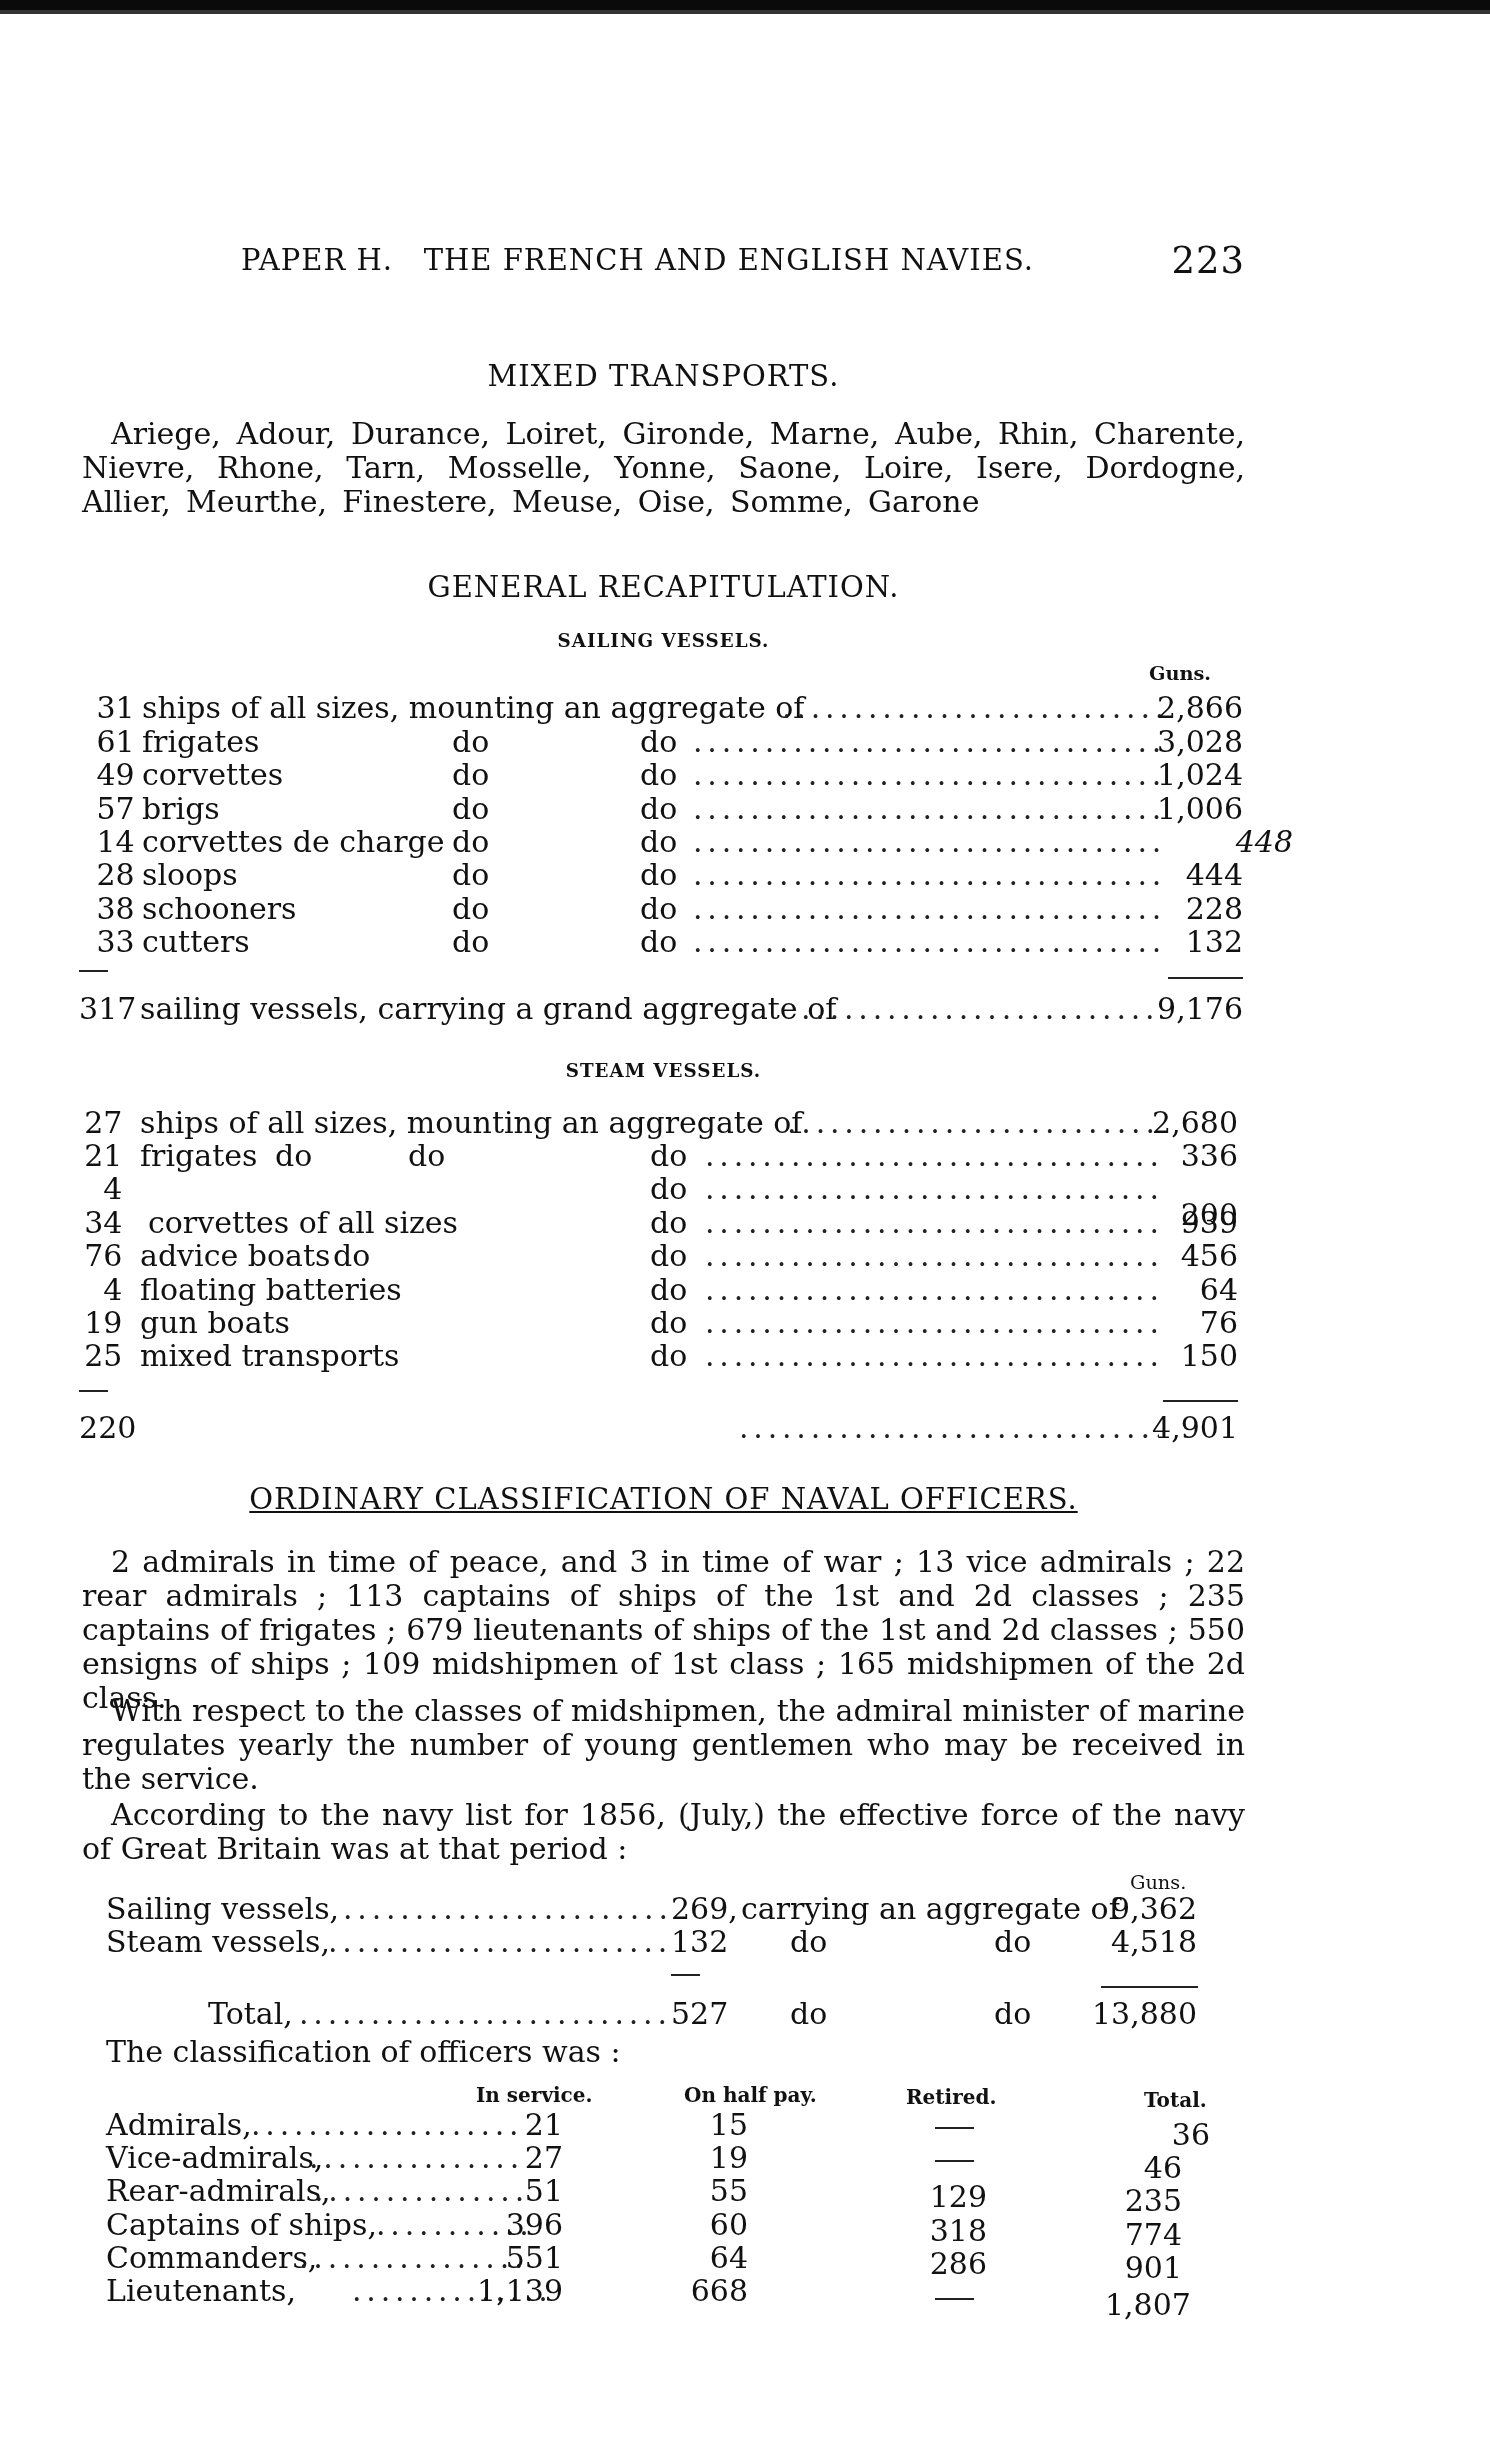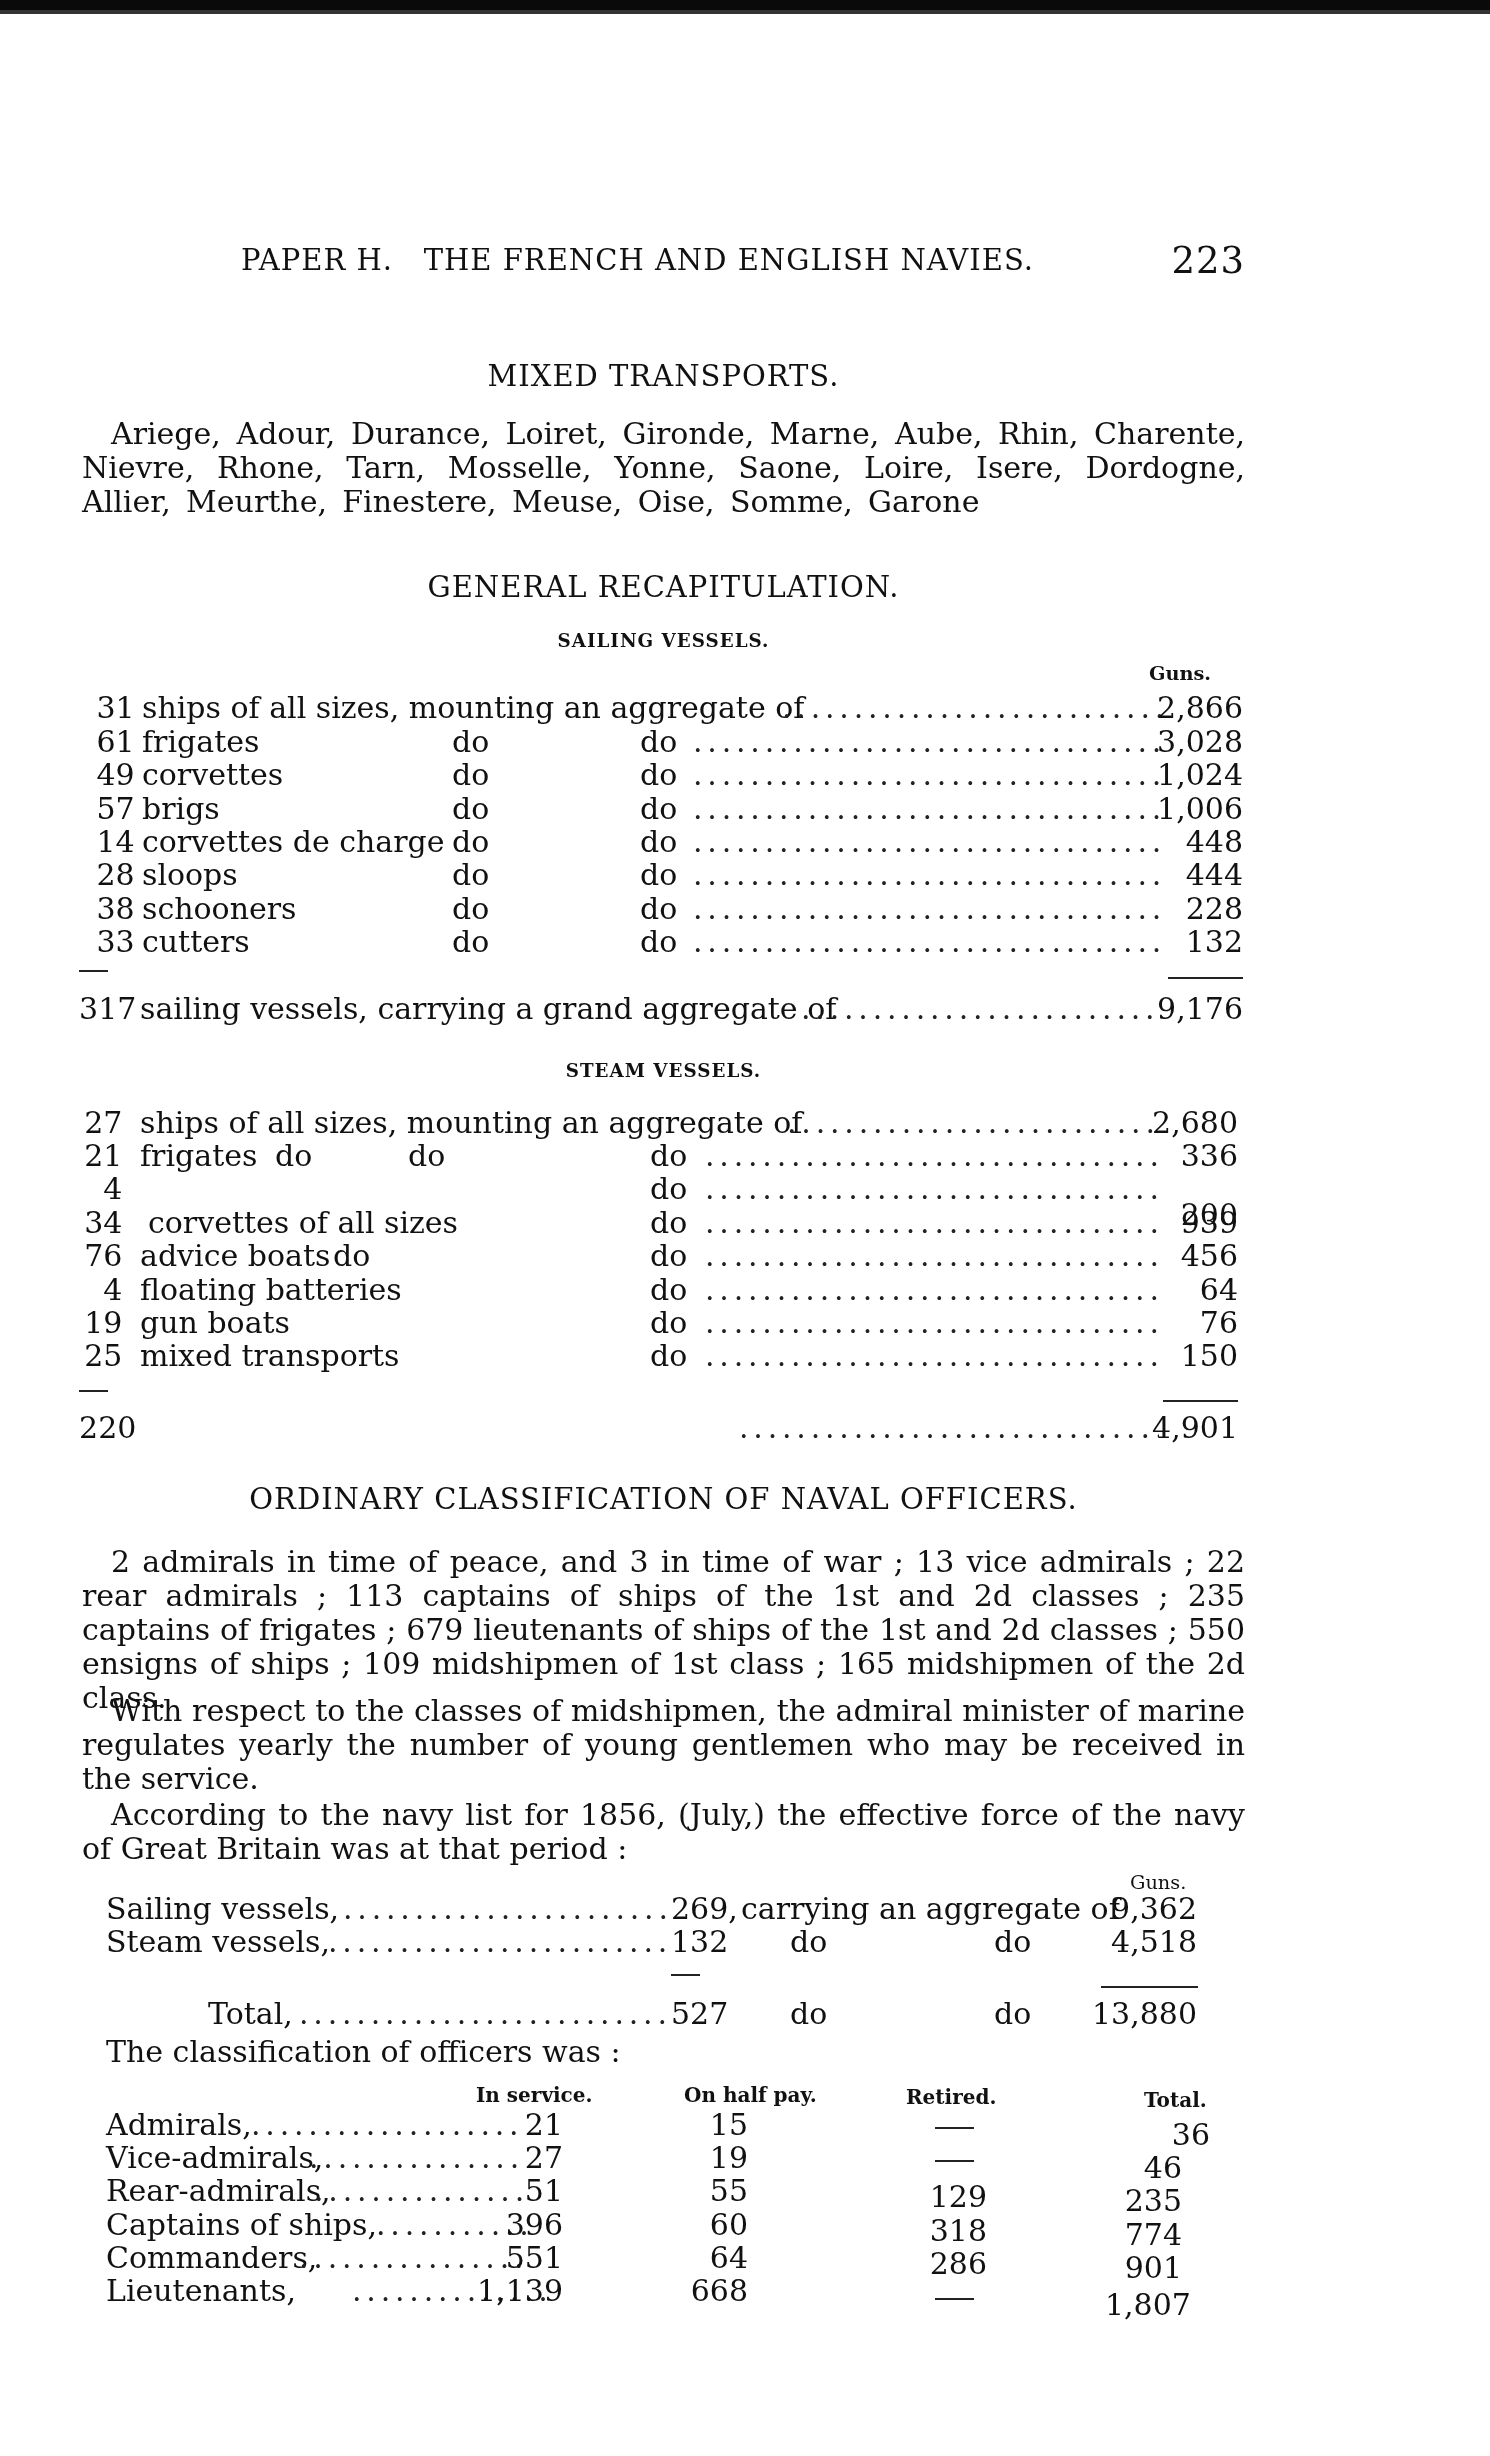--- a/index.html
+++ b/index.html
@@ -73,21 +73,21 @@
         <span class="c" style="left:558px;">do</span>
         <span class="dots" style="left:611px; width:470px;">..............................................................</span>
         <span class="num" style="left:1062px; width:99px;">1,006</span>
       </div>
       <div class="row" style="top:825px;">
         <span class="c" style="left:14.5px;">14</span>
         <span class="c" style="left:60px;">corvettes de charge</span>
         <span class="c" style="left:370px;">do</span>
         <span class="c" style="left:558px;">do</span>
         <span class="dots" style="left:611px; width:470px;">..............................................................</span>
-        <span class="num" style="left:1062px; width:99px;">448</span>
+        <span class="num" style="left:1112px; width:99px;font-style:italic;">448</span>
       </div>
       <div class="row" style="top:858px;">
         <span class="c" style="left:14.5px;">28</span>
         <span class="c" style="left:60px;">sloops</span>
         <span class="c" style="left:370px;">do</span>
         <span class="c" style="left:558px;">do</span>
         <span class="dots" style="left:611px; width:470px;">..............................................................</span>
         <span class="num" style="left:1062px; width:99px;">444</span>
       </div>
       <div class="row" style="top:892px;">
@@ -177,21 +177,21 @@
       </div>
     </div>
   <div class="rule" style="left:-2.9px; top:1390px; width:29px;"></div>
   <div class="rule" style="left:1081px; top:1400px; width:75px;"></div>
   <div class="row" style="top:1411px;">
     <span class="c" style="left:-2.9px;">220</span>
     <span class="dots" style="left:657px; width:420px;">..................................................</span>
     <span class="num" style="left:1057px; width:99px;">4,901</span>
   </div>
 
-  <div class="h-center" style="top:1482px;">ORDINARY CLASSIFICATION OF NAVAL OFFICERS.</div>
+  <div class="h-center" style="top:1482px;text-decoration:underline;">ORDINARY CLASSIFICATION OF NAVAL OFFICERS.</div>
   <div class="para" style="top:1545px;"><span class="ind"></span><span>2 admirals in time of peace, and 3 in time of war ; 13 vice admirals ; 22 rear admirals ; 113 captains of ships of the 1st and 2d classes ; 235 captains of frigates ; 679 lieutenants of ships of the 1st and 2d classes ; 550 ensigns of ships ; 109 midshipmen of 1st class ; 165 midshipmen of the 2d class.</span></div>
   <div class="para" style="top:1694px;"><span class="ind"></span><span>With respect to the classes of midshipmen, the admiral minister of marine regulates yearly the number of young gentlemen who may be received in the service.</span></div>
   <div class="para" style="top:1798px;"><span class="ind"></span><span>According to the navy list for 1856, (July,) the effective force of the navy of Great Britain was at that period :</span></div>
 
   <div class="guns" style="left:1048px; top:1871px; font-weight:normal;">Guns.</div>
   <div id="british-rows">
       <div class="row" style="top:1892px;">
         <span class="c" style="left:24px;">Sailing vessels,</span>
         <span class="dots" style="left:261px; width:323px;">..............................................................</span>
         <span class="c" style="left:589px;">269,</span>

